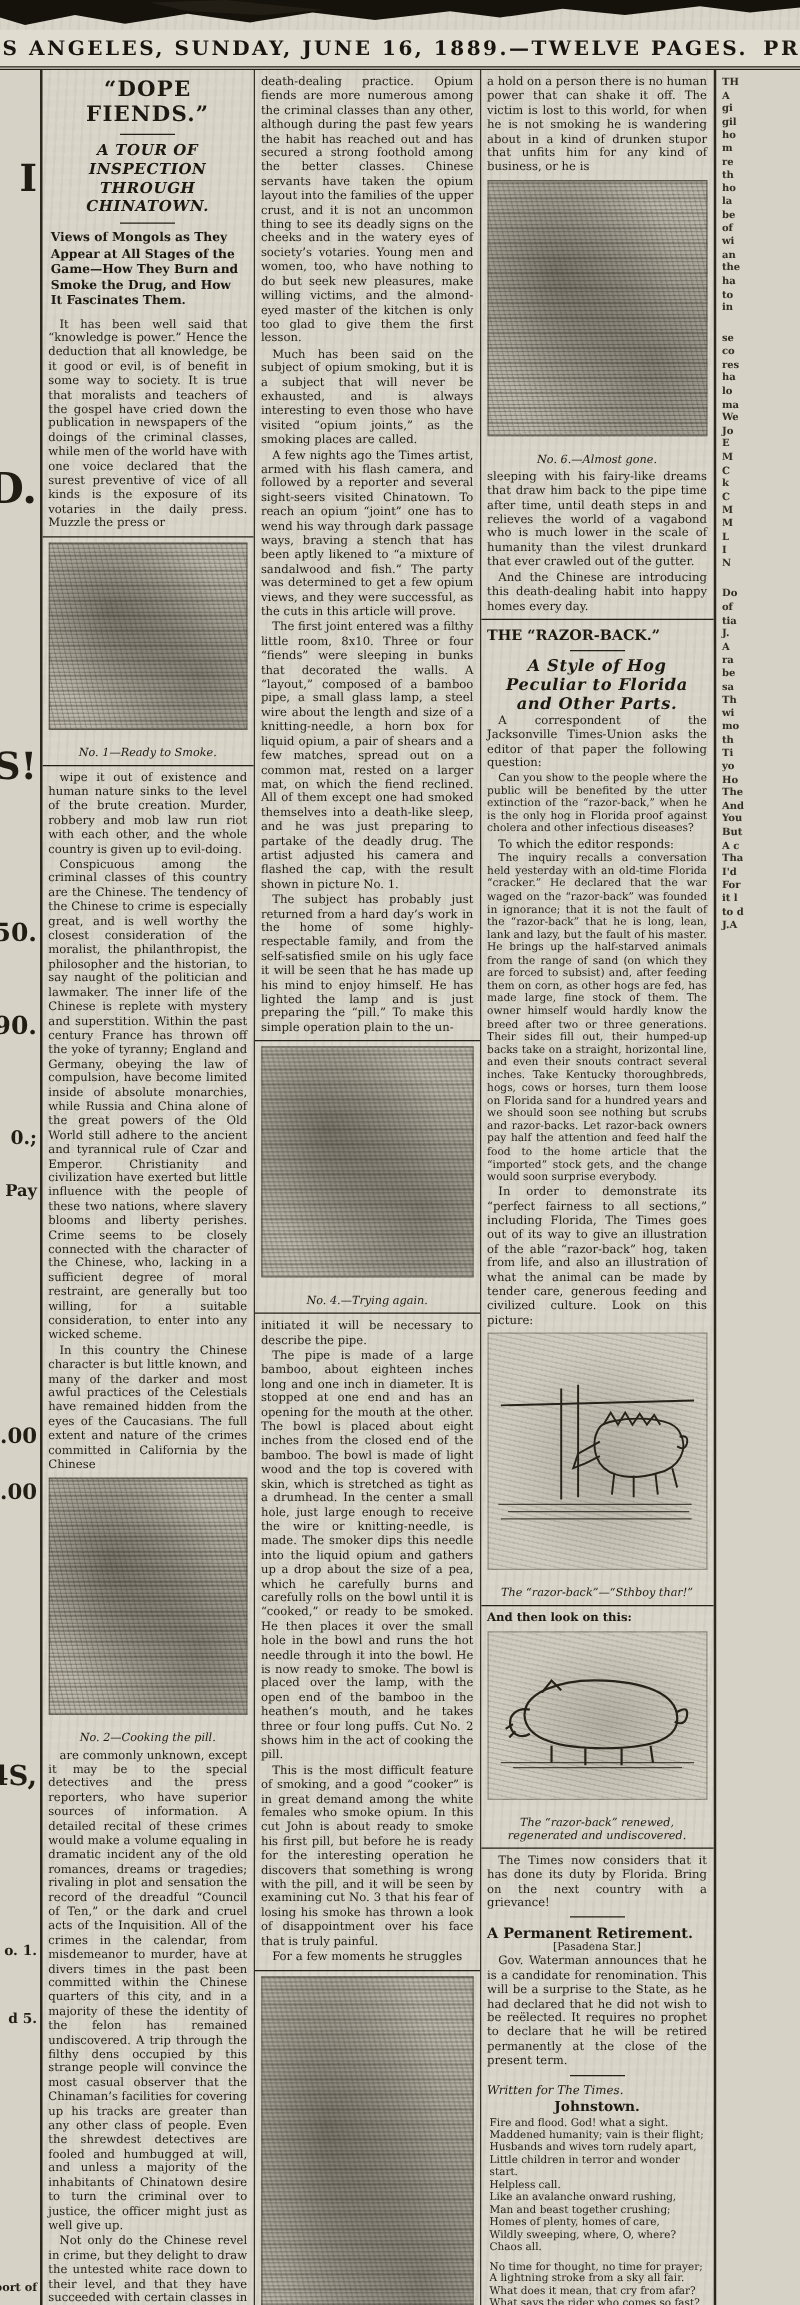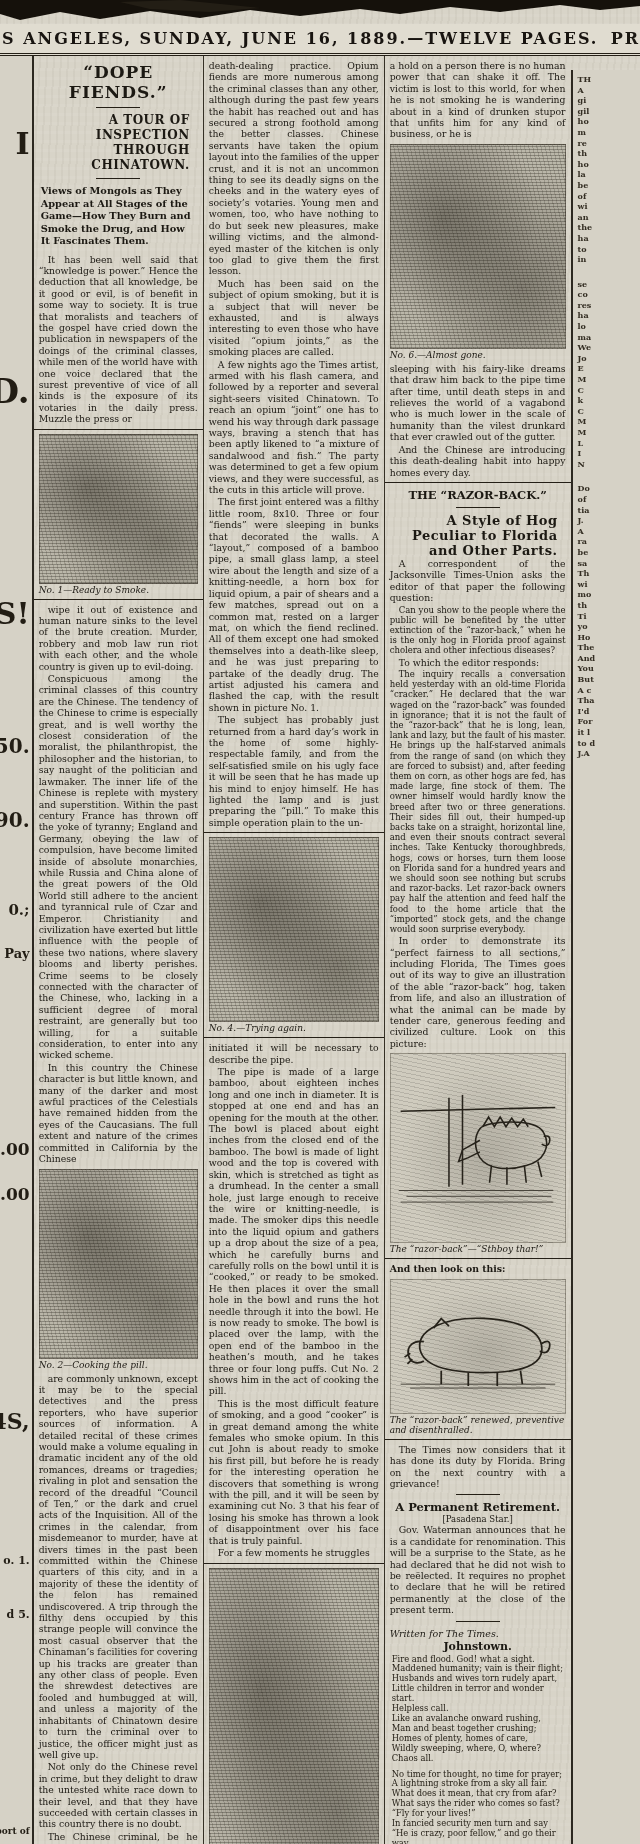--- a/index.html
+++ b/index.html
@@ -35,21 +35,21 @@
   
   .strip-left{
     width:34px; border-right:2px solid #2c2820; position:relative; overflow:hidden;
     background:#d6d2c6;
   }
   .strip-left .frag{
     position:absolute; right:2px; font-weight:bold; color:#221d14; white-space:nowrap;
   }
   .strip-right{
     width:70px; border-left:2px solid #2c2820; overflow:hidden;
-    padding:4px 16px 0 5px; background:#d6d2c6;margin-top:14px;
+    padding:4px 16px 0 5px; background:#d6d2c6;
   }
   .strip-right .rblock{
     font-size:8px; line-height:10.6px; white-space:pre-line; color:#332d22;
     margin-bottom:14px; font-weight:bold;
   }
 
   
   .col{ position:relative; overflow:hidden; padding:4px 5px 12px 5px; }
   .col1{ width:172px; border-right:1px solid #353025; }
   .col2{ width:183px; border-right:1px solid #353025; }
@@ -59,23 +59,23 @@
     font-size:9.3px; line-height:11.4px; text-align:justify; text-indent:9px;
     margin:0 0 1px 0;
   }
   p.body-sm{
     font-size:8.5px; line-height:10.2px; text-align:justify; text-indent:9px; margin:0 0 1px 0;
   }
   .headline-1{
     font-size:17px; font-weight:bold; text-align:center; letter-spacing:1px; margin-top:2px;
   }
   .headline-2{
-    font-size:12px; font-weight:bold; text-align:right; letter-spacing:0.5px; margin:4px 8px 0 8px; line-height:15px;
-  }
-  .headline-3{ font-size:11.5px; font-weight:bold; text-align:center; margin-top:5px; }
+    font-size:12px; font-weight:bold; text-align:center; letter-spacing:0.5px; margin:4px 8px 0 8px; line-height:15px;font-style:italic;
+  }
+  .headline-3{ font-size:11.5px; font-weight:bold; margin-top:5px; }
   .deck{
     font-size:9.8px; font-weight:bold; line-height:12.5px; text-align:left; margin:6px 2px 6px 2px;
   }
   .rule-sm{ width:44px; border:0; border-top:1.5px solid #241f16; margin:5px auto; }
   .rule-full{ border:0; border-top:1px solid #241f16; margin:4px -5px; }
   .kicker{ font-style:italic; font-size:9.5px; margin-top:6px; }
   .credit{ font-size:8.5px; text-align:center; }
   .poem-title{ font-weight:bold; font-size:11px; text-align:center; margin:1px 0 2px 0; }
   .stanza{ font-size:8.4px; line-height:9.9px; white-space:pre-line; margin:0 0 6px 2px; color:#221d14; }
 
@@ -91,21 +91,21 @@
       #ccc8ba;
   }
   .etch-light{
     border:1px solid rgba(40,34,24,0.35);
     background:
       radial-gradient(ellipse at 55% 55%, rgba(25,21,14,0.18), rgba(25,21,14,0.02) 65%),
       repeating-linear-gradient(12deg, rgba(28,23,15,0.14) 0 1px, transparent 1px 4px),
       #d3cfc2;
   }
   figcaption{
-    font-size:9px; font-style:italic; text-align:left; margin-top:1px; color:#1c1913;
+    font-size:9px; font-style:italic; text-align:center; margin-top:14px; color:#1c1913;
   }
   .pig-art svg{ display:block; width:100%; height:100%; }
 </style>
 </head>
 <body>
 
 <svg class="torn-top" viewBox="0 0 640 30" preserveAspectRatio="none">
   <polygon fill="#15110b" points="0,0 640,0 640,6 600,10 560,5 500,12 450,7 400,14 360,9 300,16 250,10 200,18 150,11 100,19 60,12 20,20 0,14"></polygon>
   <polygon fill="#2a2419" points="120,2 180,0 260,8 210,12 150,9" opacity="0.7"></polygon>
 </svg>
@@ -236,21 +236,21 @@
             <path d="M20 52 l-6 4 m8 2 l-5 5"></path>
             <path d="M44 26 l8 -10 8 8"></path>
             <path d="M52 70 l0 14 m28 -12 l0 14 m30 -14 l0 14 m24 -16 l2 14"></path>
             <path d="M156 42 q10 -6 8 4 q-2 8 -10 4"></path>
           </g>
           <g stroke="#26221a" stroke-width="1" opacity="0.8">
             <path d="M10 84 h160 M20 88 h140" fill="none"></path>
           </g>
         </svg>
       </div>
-      <figcaption>The “razor-back” renewed, preventive and disenthralled.</figcaption>
+      <figcaption>The “razor-back” renewed, regenerated and undiscovered.</figcaption>
     </figure>
 
     <hr class="rule-full">
     <p class="body" style="text-indent:9px;">The Times now considers that it has done its duty by Florida. Bring on the next country with a grievance!</p>
 
     <hr class="rule-sm">
     <h2 class="headline-3">A Permanent Retirement.</h2>
     <div class="credit">[Pasadena Star.]</div>
     <p class="body">Gov. Waterman announces that he is a candidate for renomination. This will be a surprise to the State, as he had declared that he did not wish to be reëlected. It requires no prophet to declare that he will be retired permanently at the close of the present term.</p>
 

